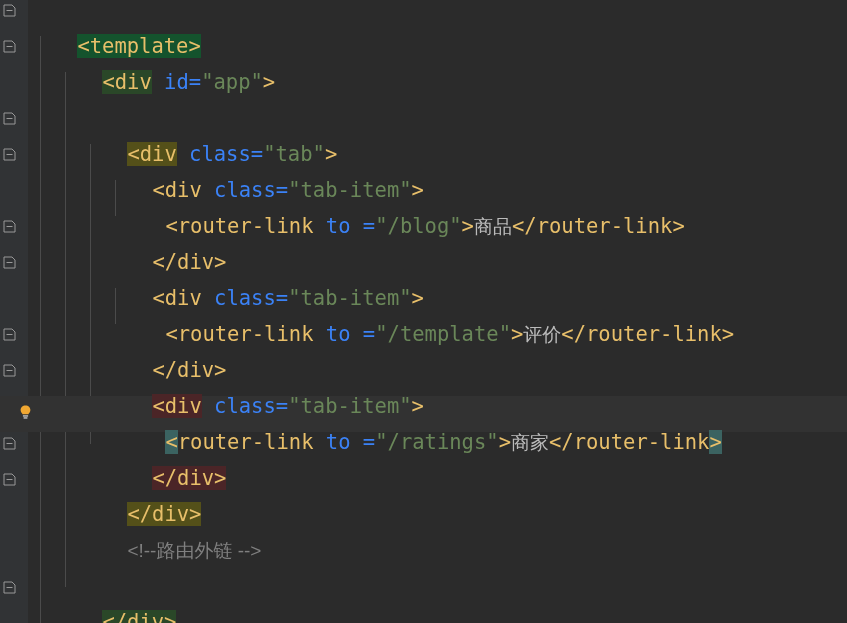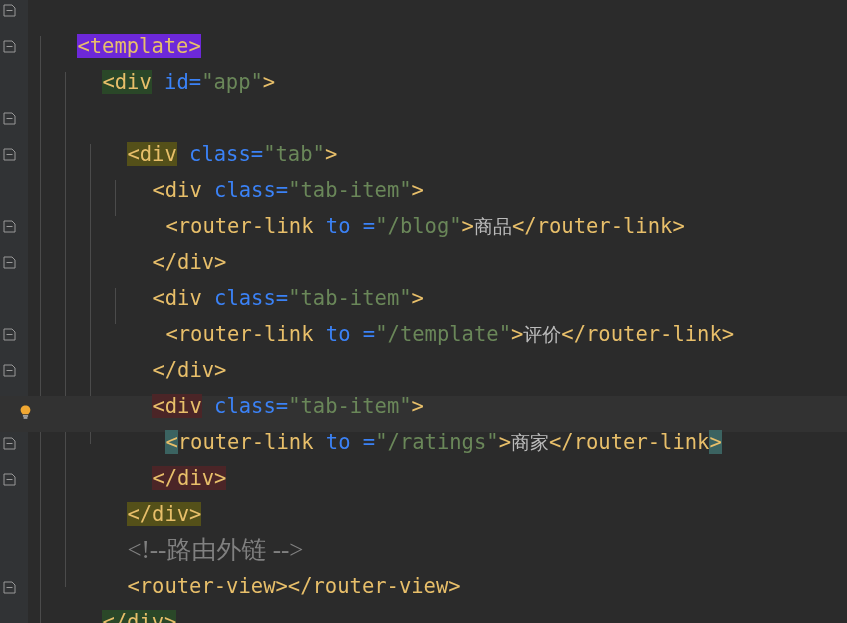--- a/index.html
+++ b/index.html
@@ -102,21 +102,21 @@
   .val     { color: #6a8759; }
   .cmt     { color: #808080; }
   .cjk     { color: #bbbbbb; font-family: "DejaVu Sans", "Liberation Sans", sans-serif; font-size: 19px; }
   .plain   { color: #a9b7c6; }
 
   
   .hl {
     border-radius: 0;
     padding: 0;
   }
-  .hl-teal   { background: #6d28d9; }
+  .hl-teal   { background: #14532d; }
   .hl-green  { background: #2a4728; }
   .hl-olive  { background: #545019; }
   .hl-maroon { background: #4b2527; }
   .hl-brk    { background: #3b6361; }
 
   
   .watermark {
     position: absolute;
     right: 6px;
     bottom: 11px;
@@ -288,27 +288,24 @@
     <span class="tag hl hl-maroon">&lt;/div&gt;</span>
   </span></div>
 
   
   <div class="line" style="top:460px"><span class="code" style="margin-left:78px">
     <span class="tag hl hl-olive">&lt;/div&gt;</span>
   </span></div>
 
    --&gt;
   <div class="line" style="top:496px"><span class="code" style="margin-left:78px">
-    <span class="cmt" style="font-family:Liberation Serif, serif;font-size:25px">&lt;!--路由外链 --&gt;</span>
-  </span></div>
-
-  
-  <div class="line" style="top:532px"><span class="code" style="margin-left:78px">
-    <span class="tag">&lt;router-view&gt;</span><span class="tag">&lt;/router-view&gt;</span>
-  </span></div>
+    <span class="cmt" style="font-family:Liberation Sans, sans-serif;font-size:19px">&lt;!--路由外链 --&gt;</span>
+  </span></div>
+
+  
 
   
   <div class="line" style="top:568px"><span class="code" style="margin-left:53px">
     <span class="tag hl hl-green">&lt;/div&gt;</span>
   </span></div>
 
   
   <div class="line" style="top:604px"><span class="code" style="margin-left:28px">
     
   </span></div>

